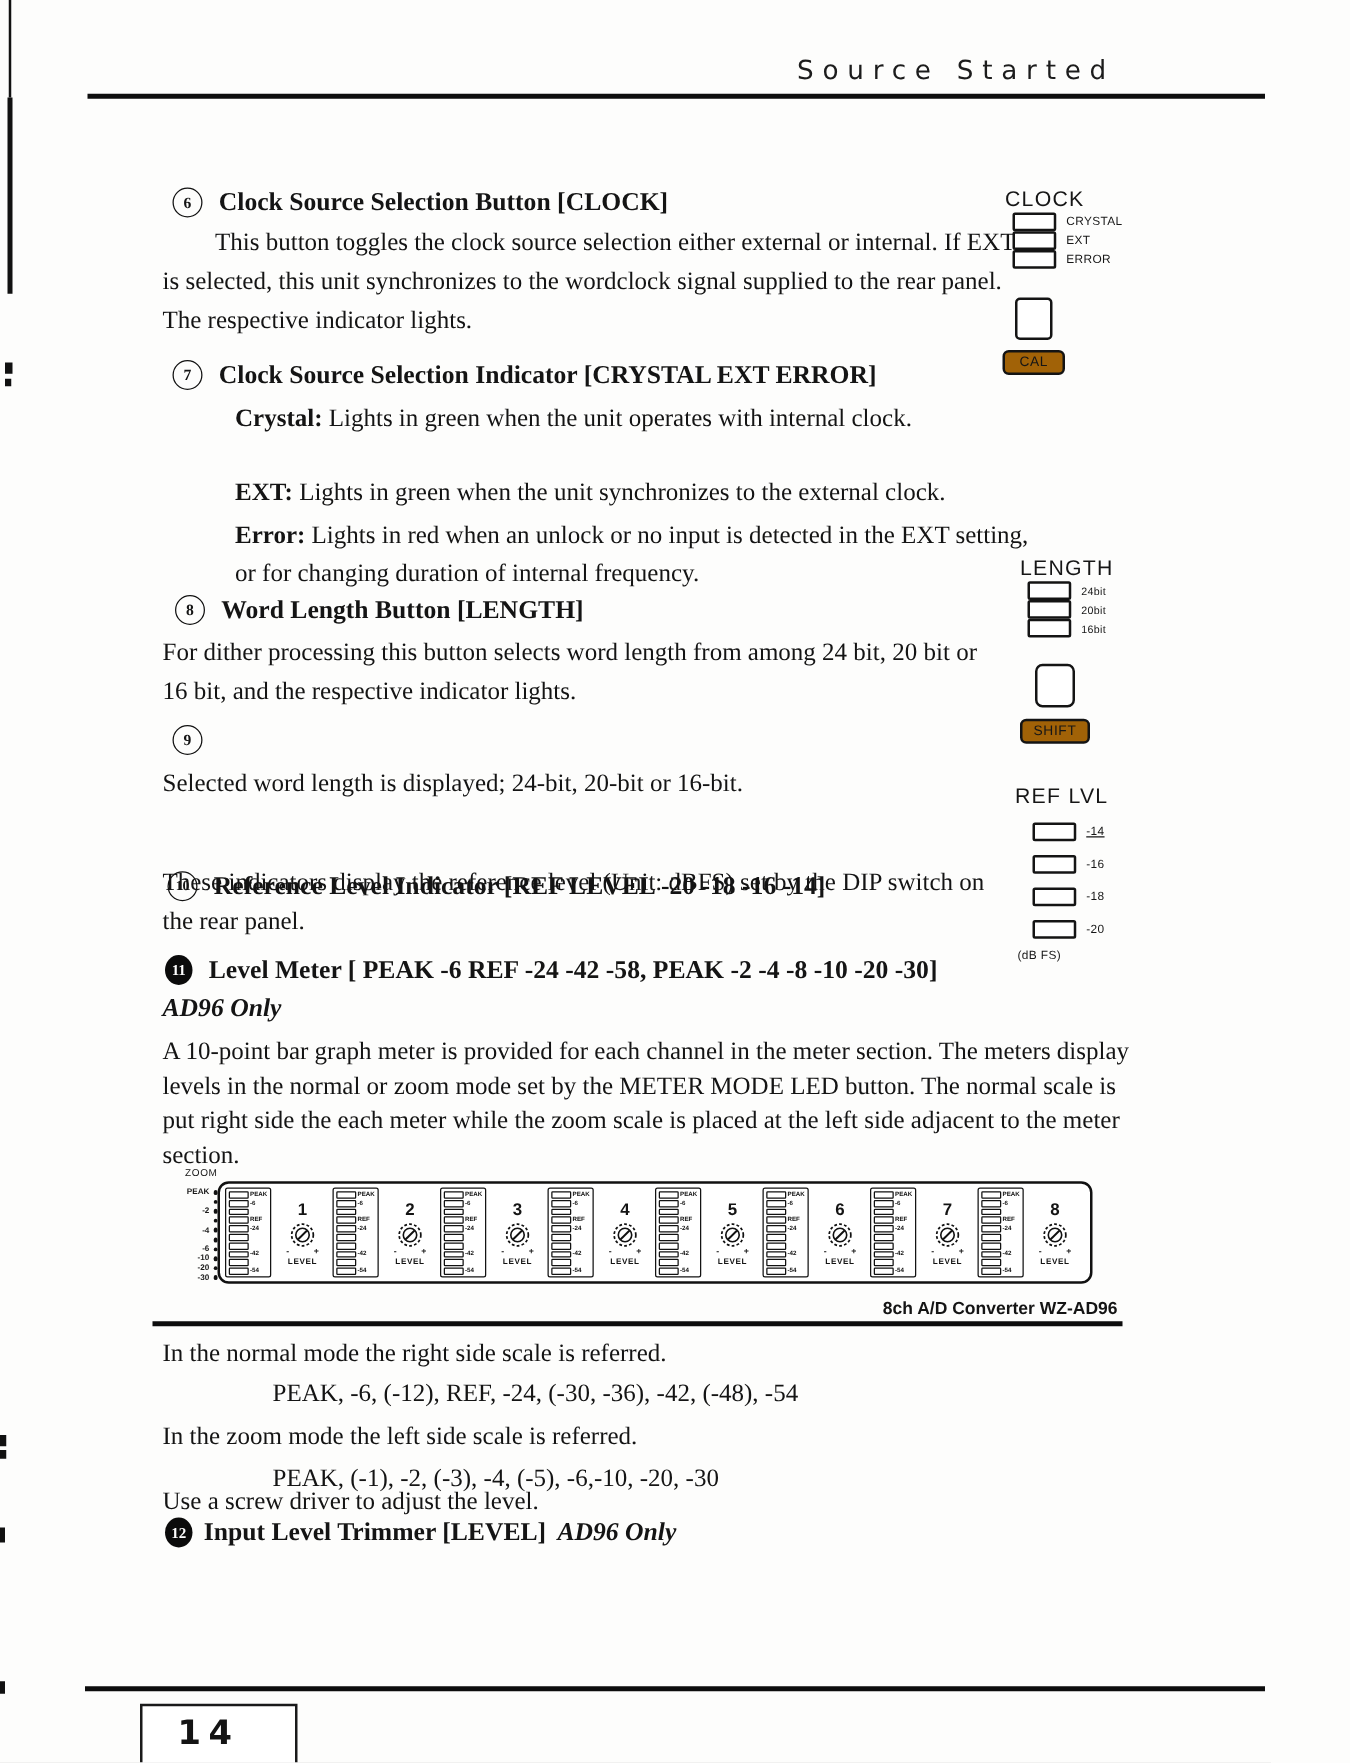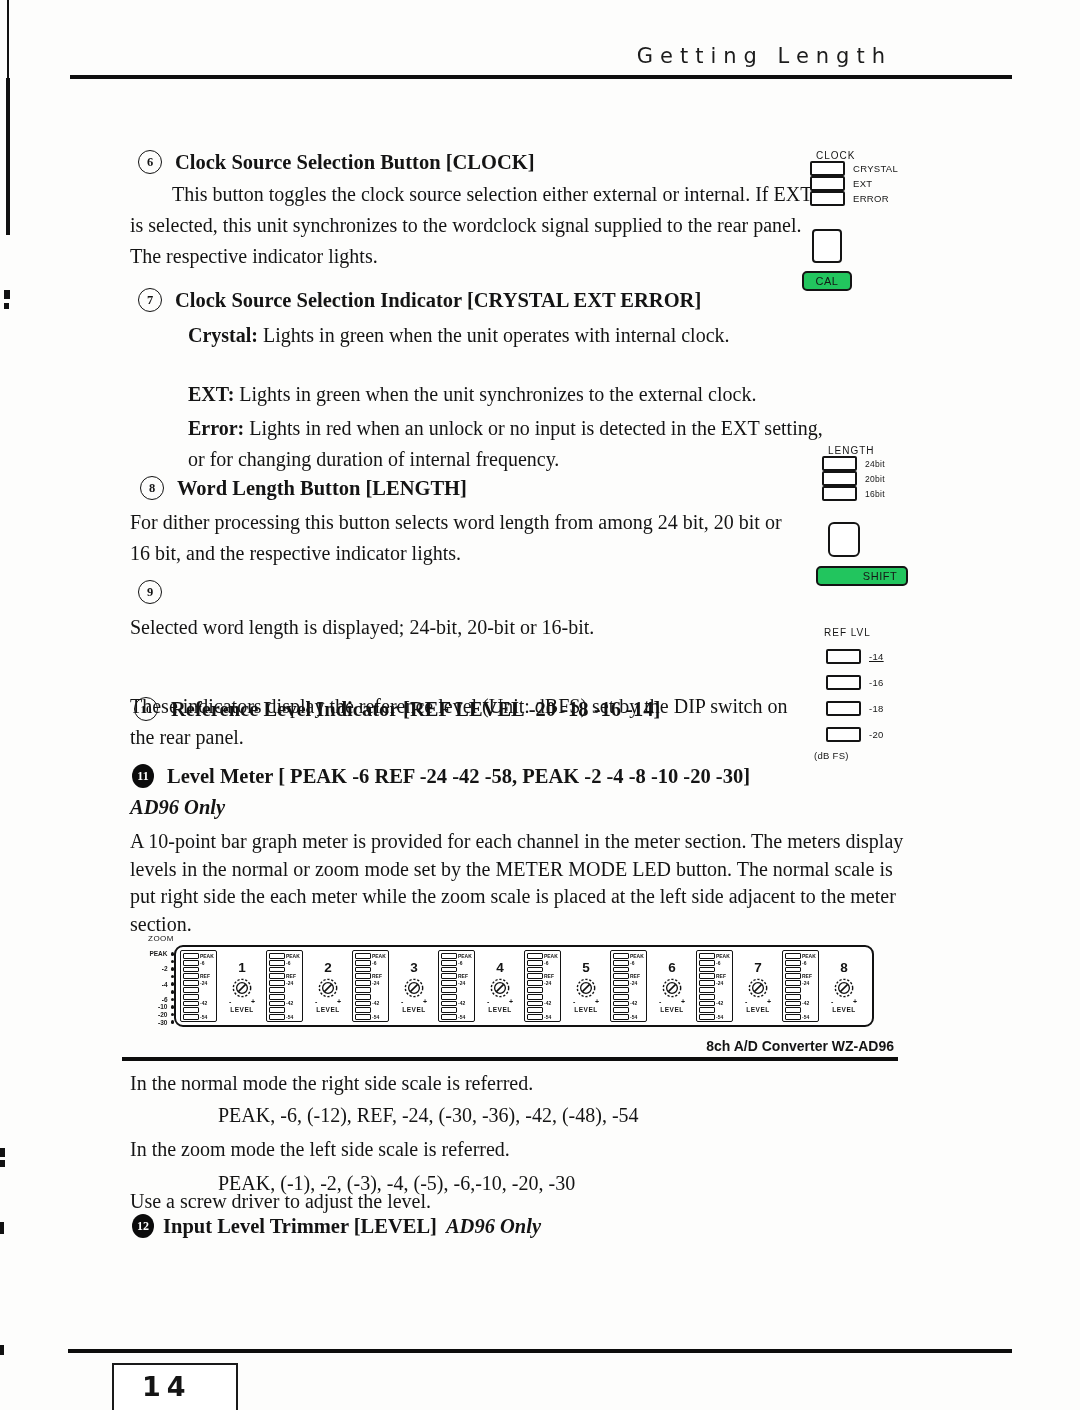--- a/index.html
+++ b/index.html
@@ -20,27 +20,27 @@
   .num.filled{background:#0b0b0b;color:#fff;border:none;width:22px;height:24px;font-size:12px;}
   .ital{font-style:italic;}
 
   
   .body{position:absolute;font-size:20px;line-height:31px;margin:0;}
   .lead{font-weight:bold;}
   .indent{text-indent:42px;}
 
   
   .diag{position:absolute;font-family:"Liberation Sans",sans-serif;color:#161616;}
-  .diag-title{font-size:10px;letter-spacing:1px;margin-left:16px;}
+  .diag-title{font-size:17px;letter-spacing:1px;margin-left:4px;}
   .led-row{display:flex;align-items:center;gap:8px;margin-top:0;margin-left:10px;}
   .led{width:31px;height:11px;border:2.2px solid #141414;border-radius:2px;background:#fff;flex:0 0 auto;}
   .led-label{font-size:9.5px;letter-spacing:.3px;}
   .sq-btn{border:2.2px solid #141414;border-radius:4px;background:#fff;}
   .badge{border:2.2px solid #141414;border-radius:5px;display:flex;align-items:center;justify-content:center;
-         font-size:11px;letter-spacing:.5px;background:#22c55e;}
+         font-size:11px;letter-spacing:.5px;background:#a16207;}
 
   
   .figure{position:absolute;left:142px;top:934px;font-family:"Liberation Sans",sans-serif;}
   .zoom-label{font-size:8px;letter-spacing:.5px;margin-left:6px;}
   .fig-row{display:flex;align-items:flex-start;margin-top:2px;}
   .zoom-scale{width:32px;padding-top:5px;}
   .zs-row{display:flex;align-items:center;justify-content:flex-end;gap:3px;height:7.6px;}
   .zs-label{font-size:6.5px;font-weight:bold;color:#1a1a1a;}
   .zs-dot{width:3.5px;height:3.5px;border-radius:50%;background:#111;flex:0 0 auto;}
   .panel{width:700px;height:82px;border:2.5px solid #111;border-radius:9px;background:#fff;
@@ -72,21 +72,21 @@
 
   <div class="edge" style="left:7px;top:0;width:2px;height:78px;"></div>
   <div class="edge" style="left:6px;top:78px;width:4px;height:157px;"></div>
   <div class="edge" style="left:4px;top:290px;width:6px;height:9px;"></div>
   <div class="edge" style="left:4px;top:303px;width:5px;height:6px;"></div>
   <div class="edge" style="left:0;top:1148px;width:5px;height:9px;"></div>
   <div class="edge" style="left:0;top:1160px;width:5px;height:7px;"></div>
   <div class="edge" style="left:0;top:1222px;width:4px;height:12px;"></div>
   <div class="edge" style="left:0;top:1345px;width:4px;height:10px;"></div>
 
-  <div class="header-title">Getting Length</div>
+  <div class="header-title">Source Started</div>
   <div class="header-rule"></div>
 
   <div class="sec" style="left:138px;top:150px;">
     <span class="num">6</span>
     <span>Clock Source Selection Button [CLOCK]</span>
   </div>
   <p class="body indent" style="left:130px;top:179px;width:690px;">This button toggles the clock source selection either external or internal. If EXT is selected, this unit synchronizes to the wordclock signal supplied to the rear panel. The respective indicator lights.</p>
 
   <div class="sec" style="left:138px;top:288px;">
     <span class="num">7</span>
@@ -675,21 +675,21 @@
       </div>
     <div class="led-row">
         <span class="led"></span>
       <span class="led-label" style="font-size:8.5px;">20bit</span>
       </div>
     <div class="led-row">
         <span class="led"></span>
       <span class="led-label" style="font-size:8.5px;">16bit</span>
       </div>
     <div class="sq-btn" style="width:28px;height:31px;margin:21px 0 0 16px;border-radius:6px;"></div>
-    <div class="badge" style="width:52px;height:16px;margin:9px 0 16px 4px;padding-left:36px;">SHIFT</div>
+    <div class="badge" style="width:52px;height:16px;margin:9px 0 16px 4px;">SHIFT</div>
   </div>
 
   <div class="diag" style="left:808px;top:627px;">
     <div class="diag-title">REF LVL</div>
     <div class="led-row" style="margin-top:11px;margin-left:18px;text-decoration:underline;">
         <span class="led"></span>
       <span class="led-label">-14</span>
       </div>
     <div class="led-row" style="margin-top:11px;margin-left:18px;">
         <span class="led"></span>

